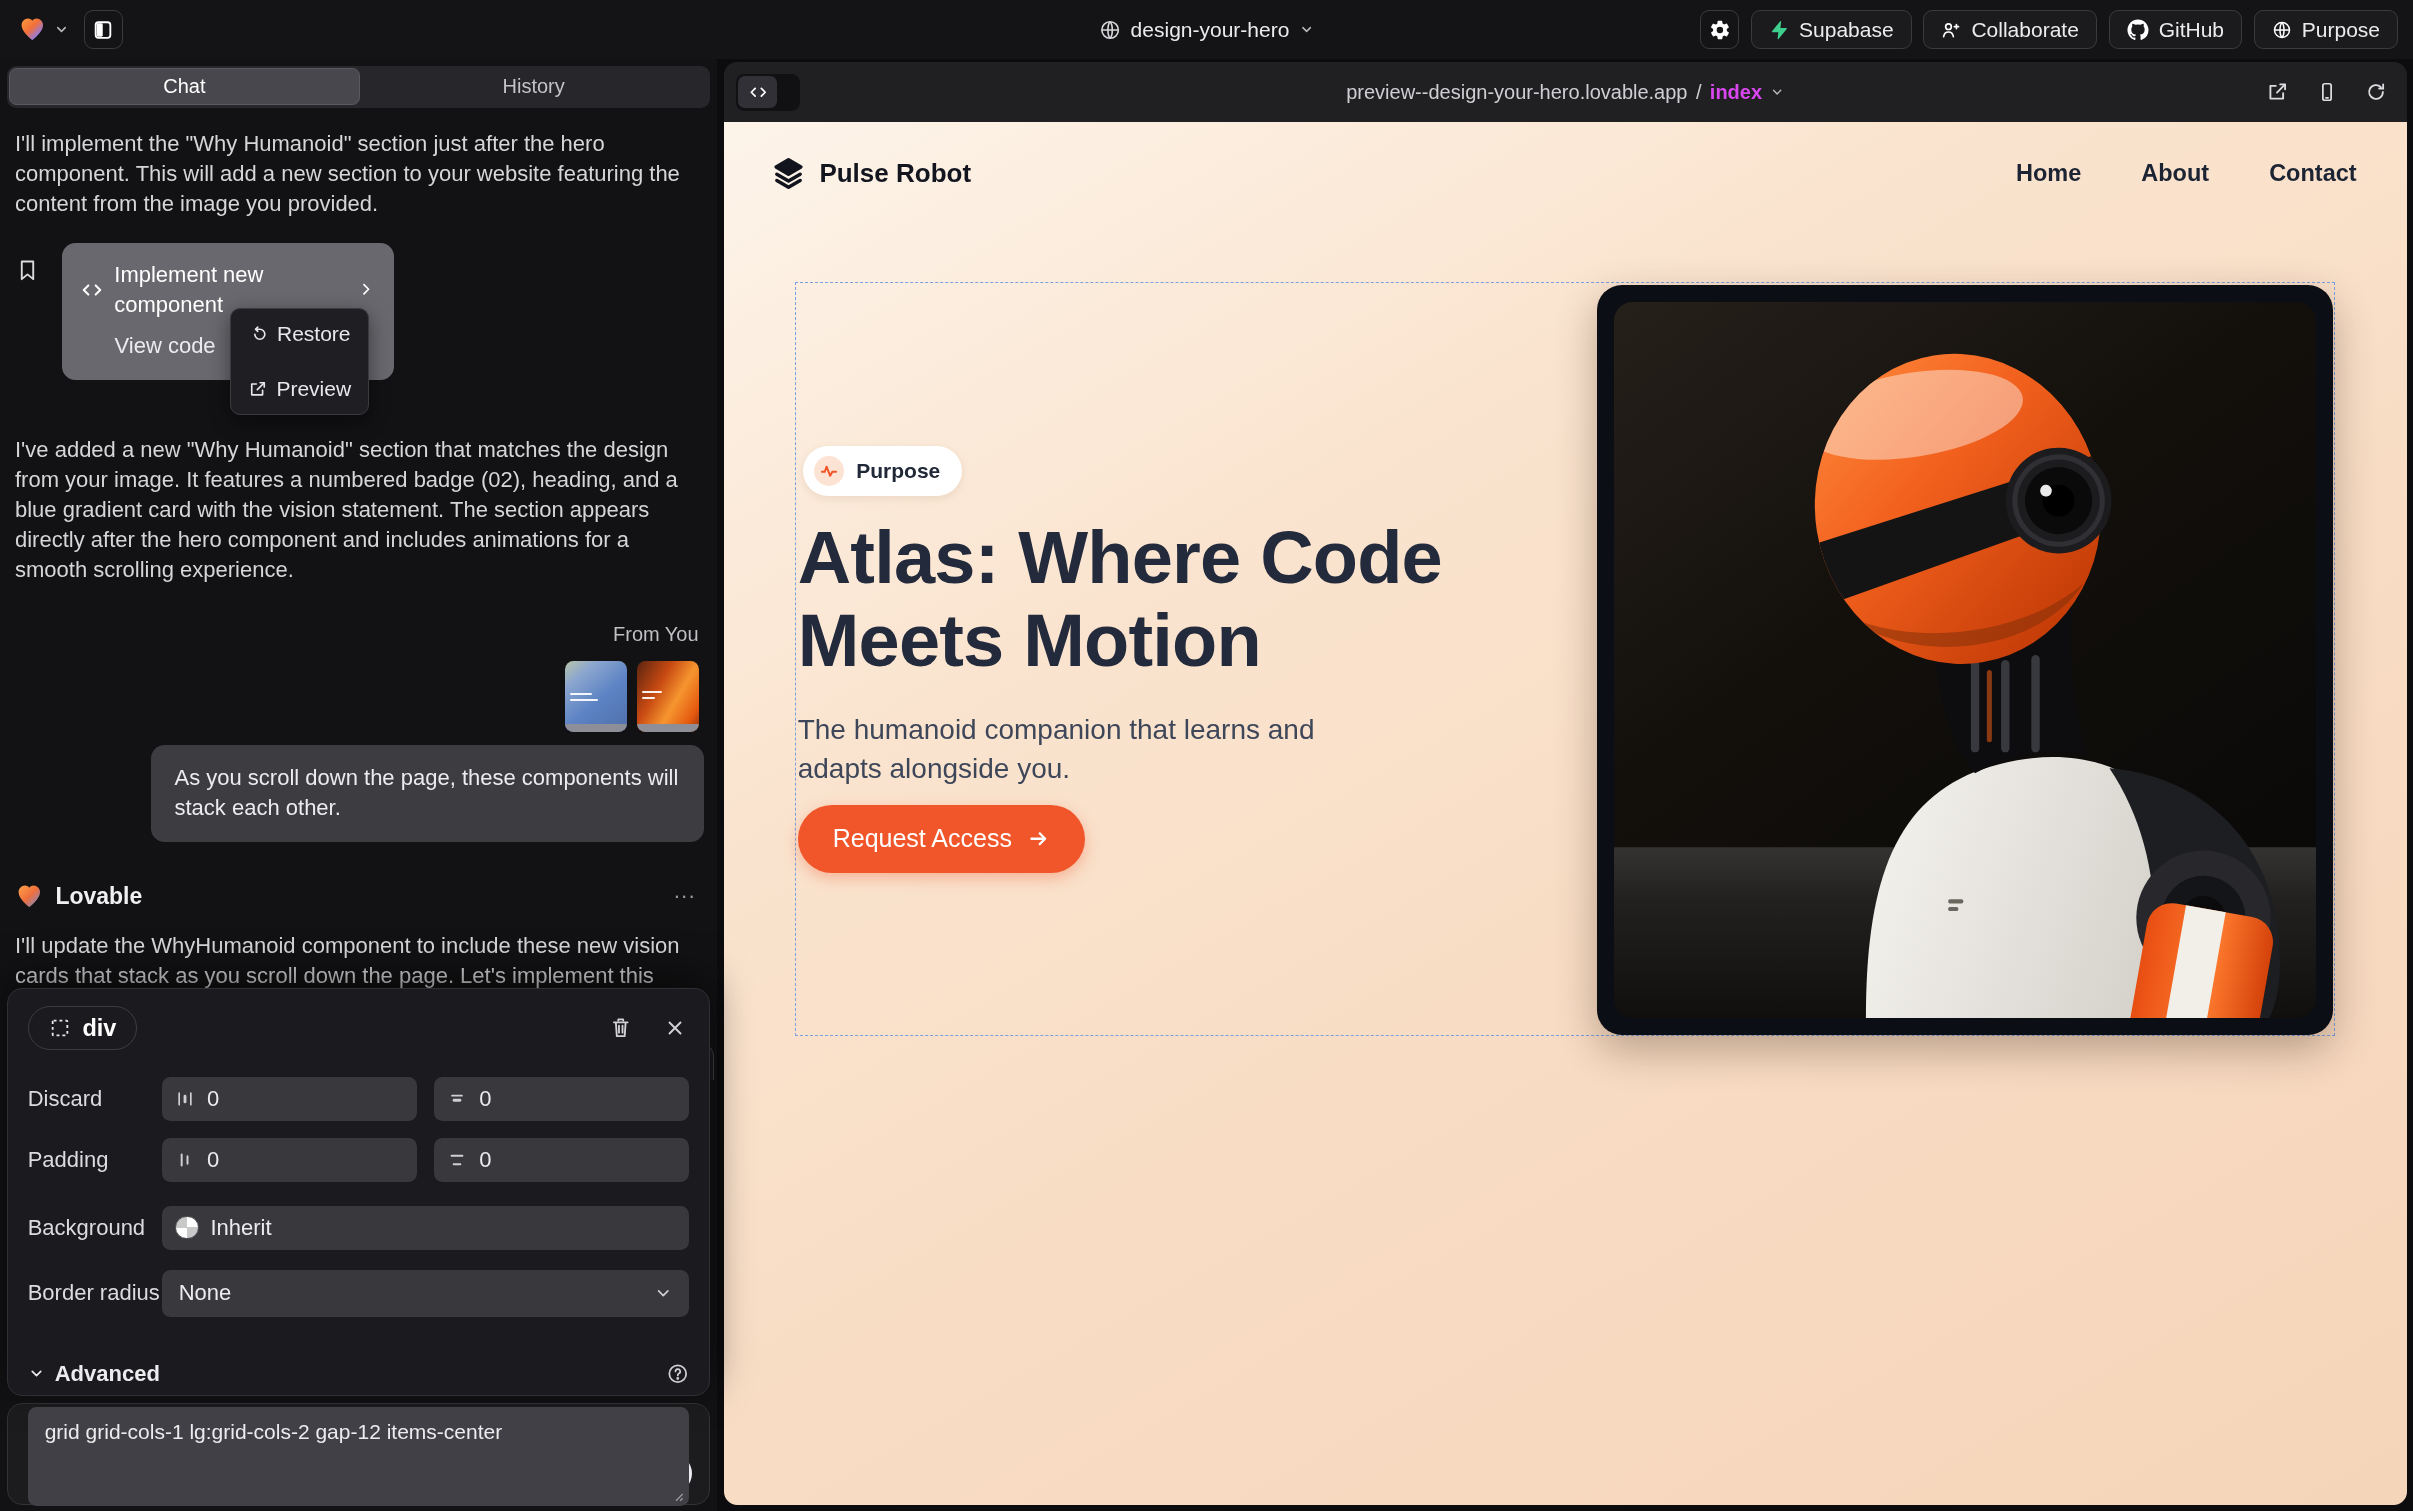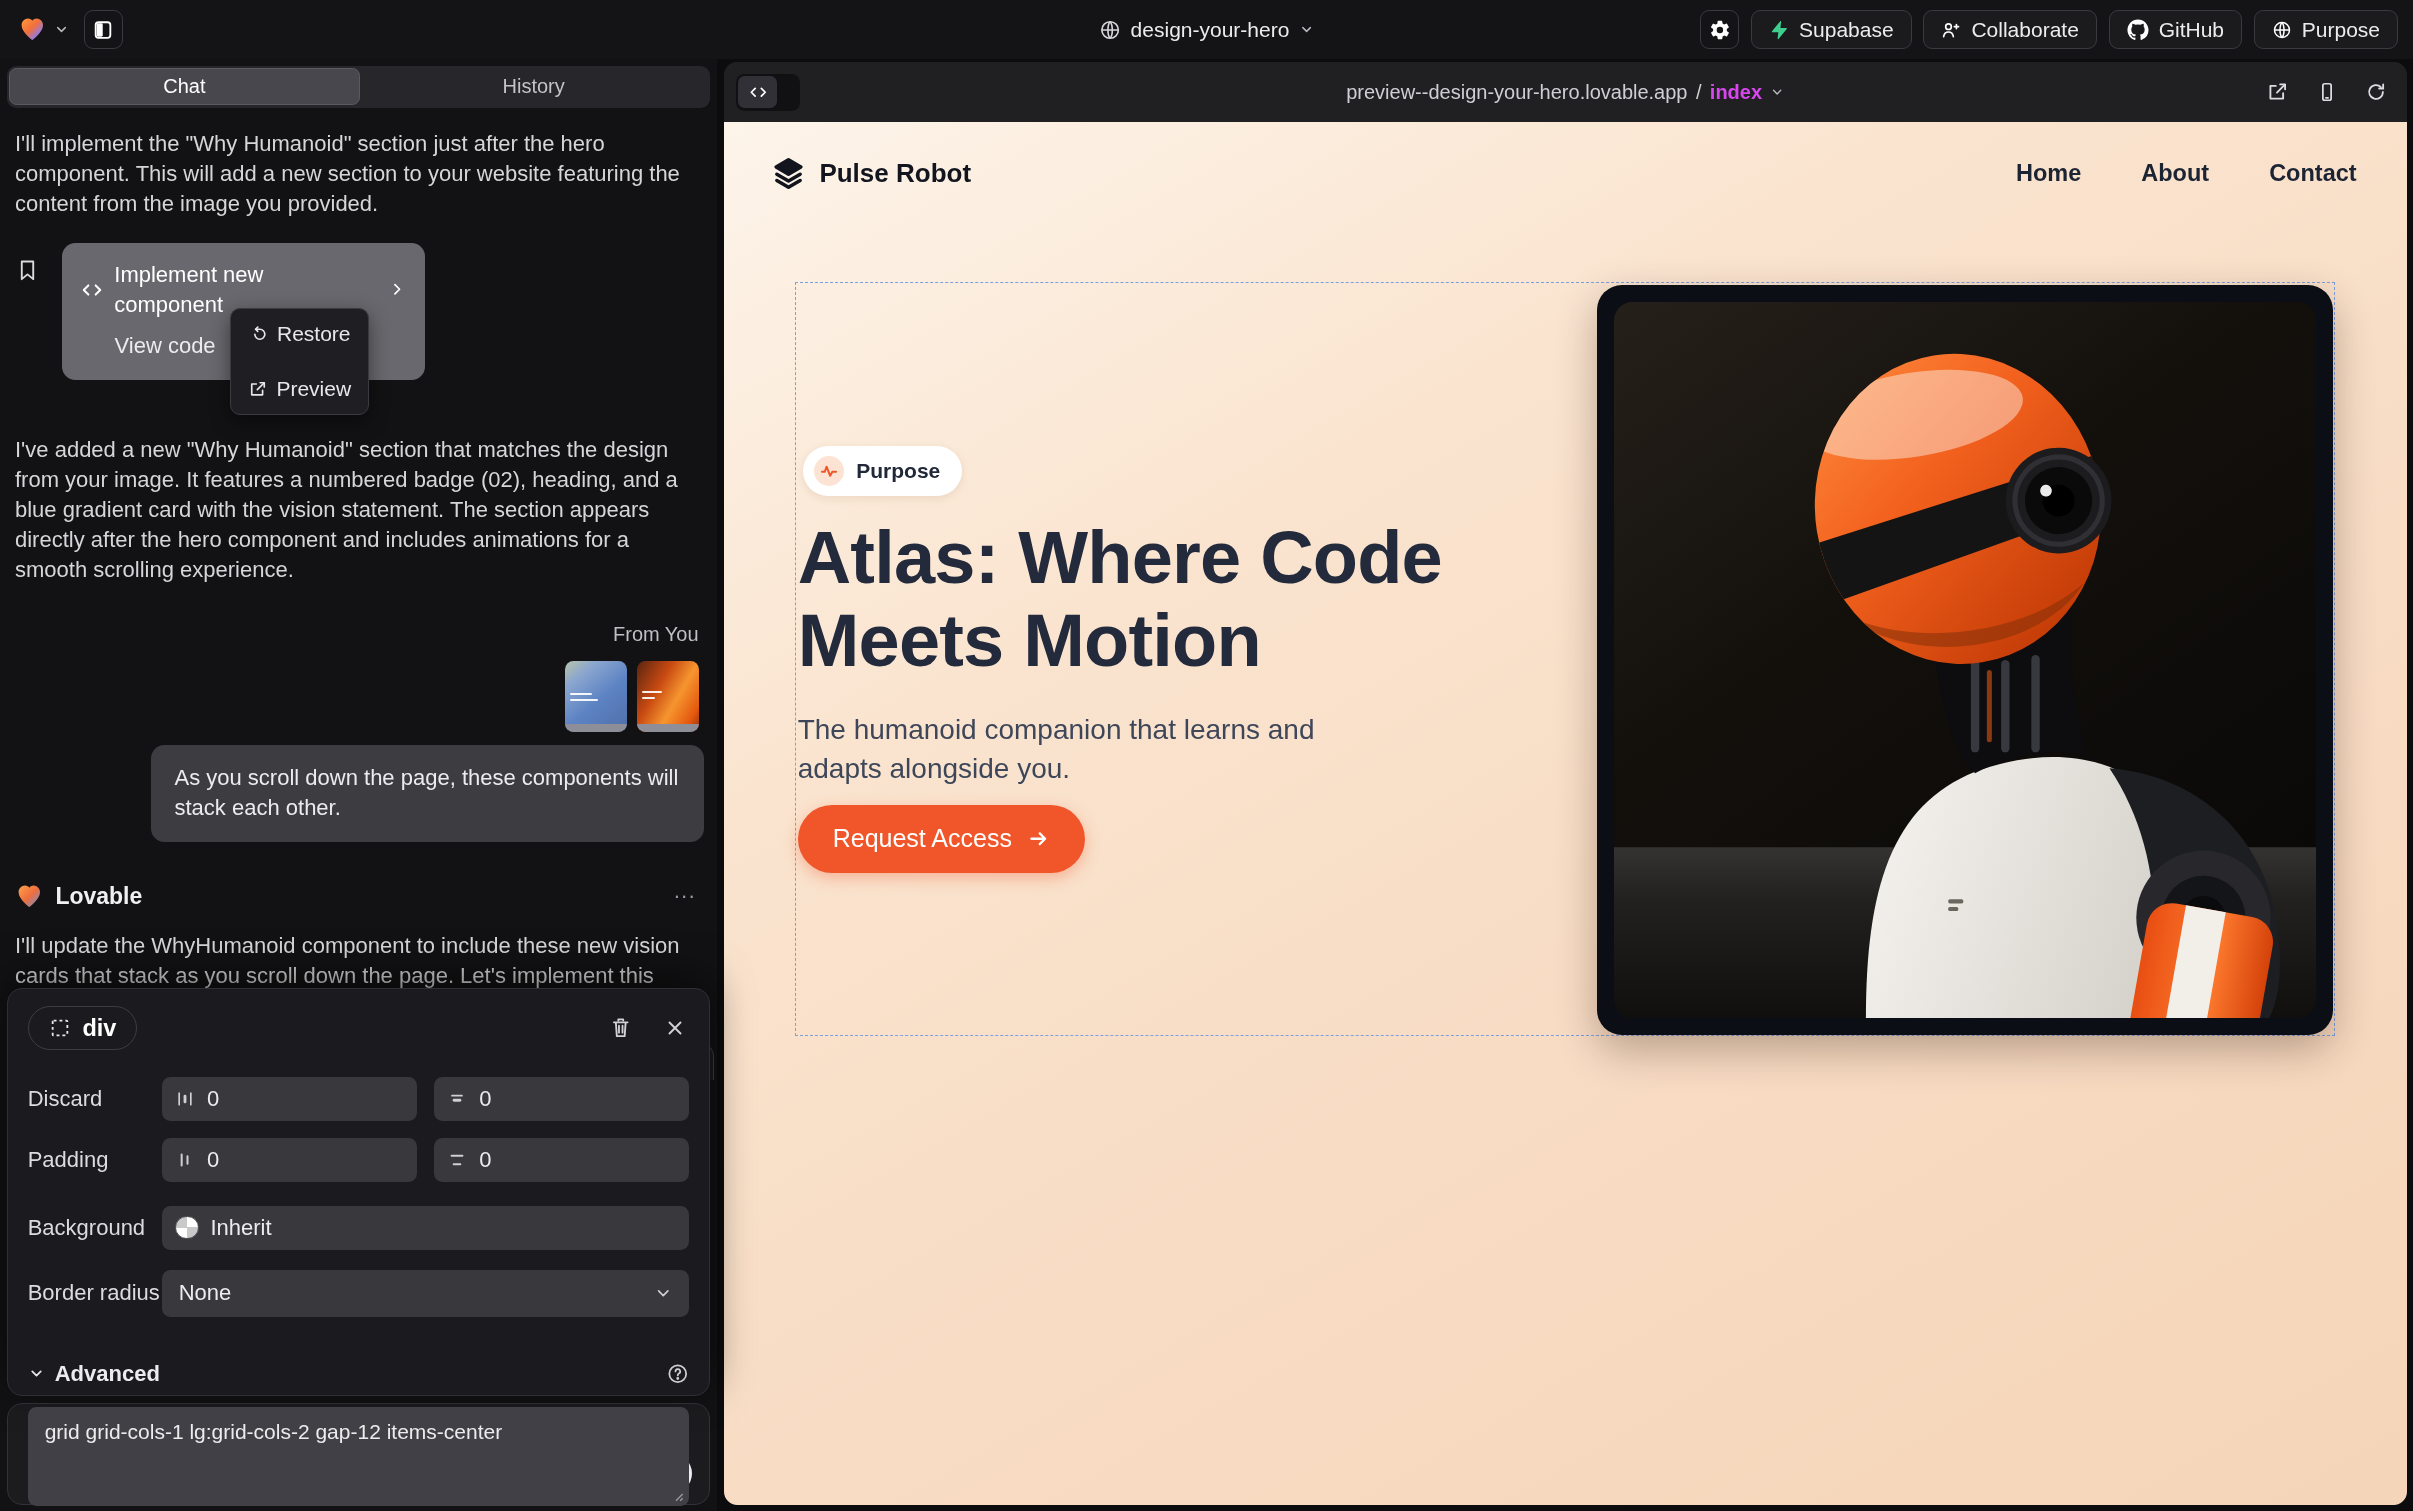--- a/index.html
+++ b/index.html
@@ -19,21 +19,21 @@
 
   
   .chat-panel { position:absolute; top:59px; left:0; width:717px; bottom:0; background:#121214; }
   .tabbar { margin:6.7px 6.7px 0 6.7px; height:42px; background:#27272b; border-radius:9.2px; padding:2.5px; display:flex; }
   .tab { flex:1; display:flex; align-items:center; justify-content:center; font-size:20px; color:#c3c3c8; border-radius:7.6px; }
   .tab.active { background:#47474d; color:#ffffff; border:0.8px solid #5a5a61; }
   .msgs { position:absolute; top:55px; left:0; right:0; bottom:126px; padding:15px 13.4px 0 15px; overflow:hidden; font-size:22px; line-height:30px; color:#d6d6d9; }
   .msg { margin-bottom:0; }
   .comp-row { display:flex; align-items:flex-start; margin-top:23.5px; position:relative; }
   .bookmark-wrap { color:#dcdcdf; margin-top:13.4px; }
-  .comp-card { margin-left:22px; width:363px; background:#68686e; border-radius:13.4px; padding:17px 18.5px 18.5px 18.5px; position:relative; }
+  .comp-card { margin-left:22px; width:332px; background:#68686e; border-radius:13.4px; padding:17px 18.5px 18.5px 18.5px; position:relative; }
   .comp-title-row { display:flex; align-items:center; gap:11.8px; color:#ffffff; font-size:22px; font-weight:500; }
   .comp-title-row .grow { flex:1; }
   .view-code { margin:11.8px 0 0 34px; color:#ececef; font-size:22px; }
   .hover-tip { position:absolute; left:168px; bottom:-35px; background:#1f1f23; border:1.3px solid #3a3a40; border-radius:10px; padding:10px 17px; display:flex; align-items:center; gap:25px; font-size:21px; color:#e8e8ea; white-space:nowrap; box-shadow:0 6.7px 20px rgba(0,0,0,.45);flex-direction:column; }
   .tip-item { display:flex; align-items:center; gap:8.4px; }
   .msg2 { margin-top:55px; }
   .from-you { margin-top:34px; display:flex; flex-direction:column; align-items:flex-end; padding-right:5px; }
   .from-you-label { font-size:20px; color:#bfbfc4; }
   .thumbs { display:flex; gap:10px; margin-top:11.8px; }
   .thumb { width:62px; height:71px; border-radius:8.4px; overflow:hidden; position:relative; }

